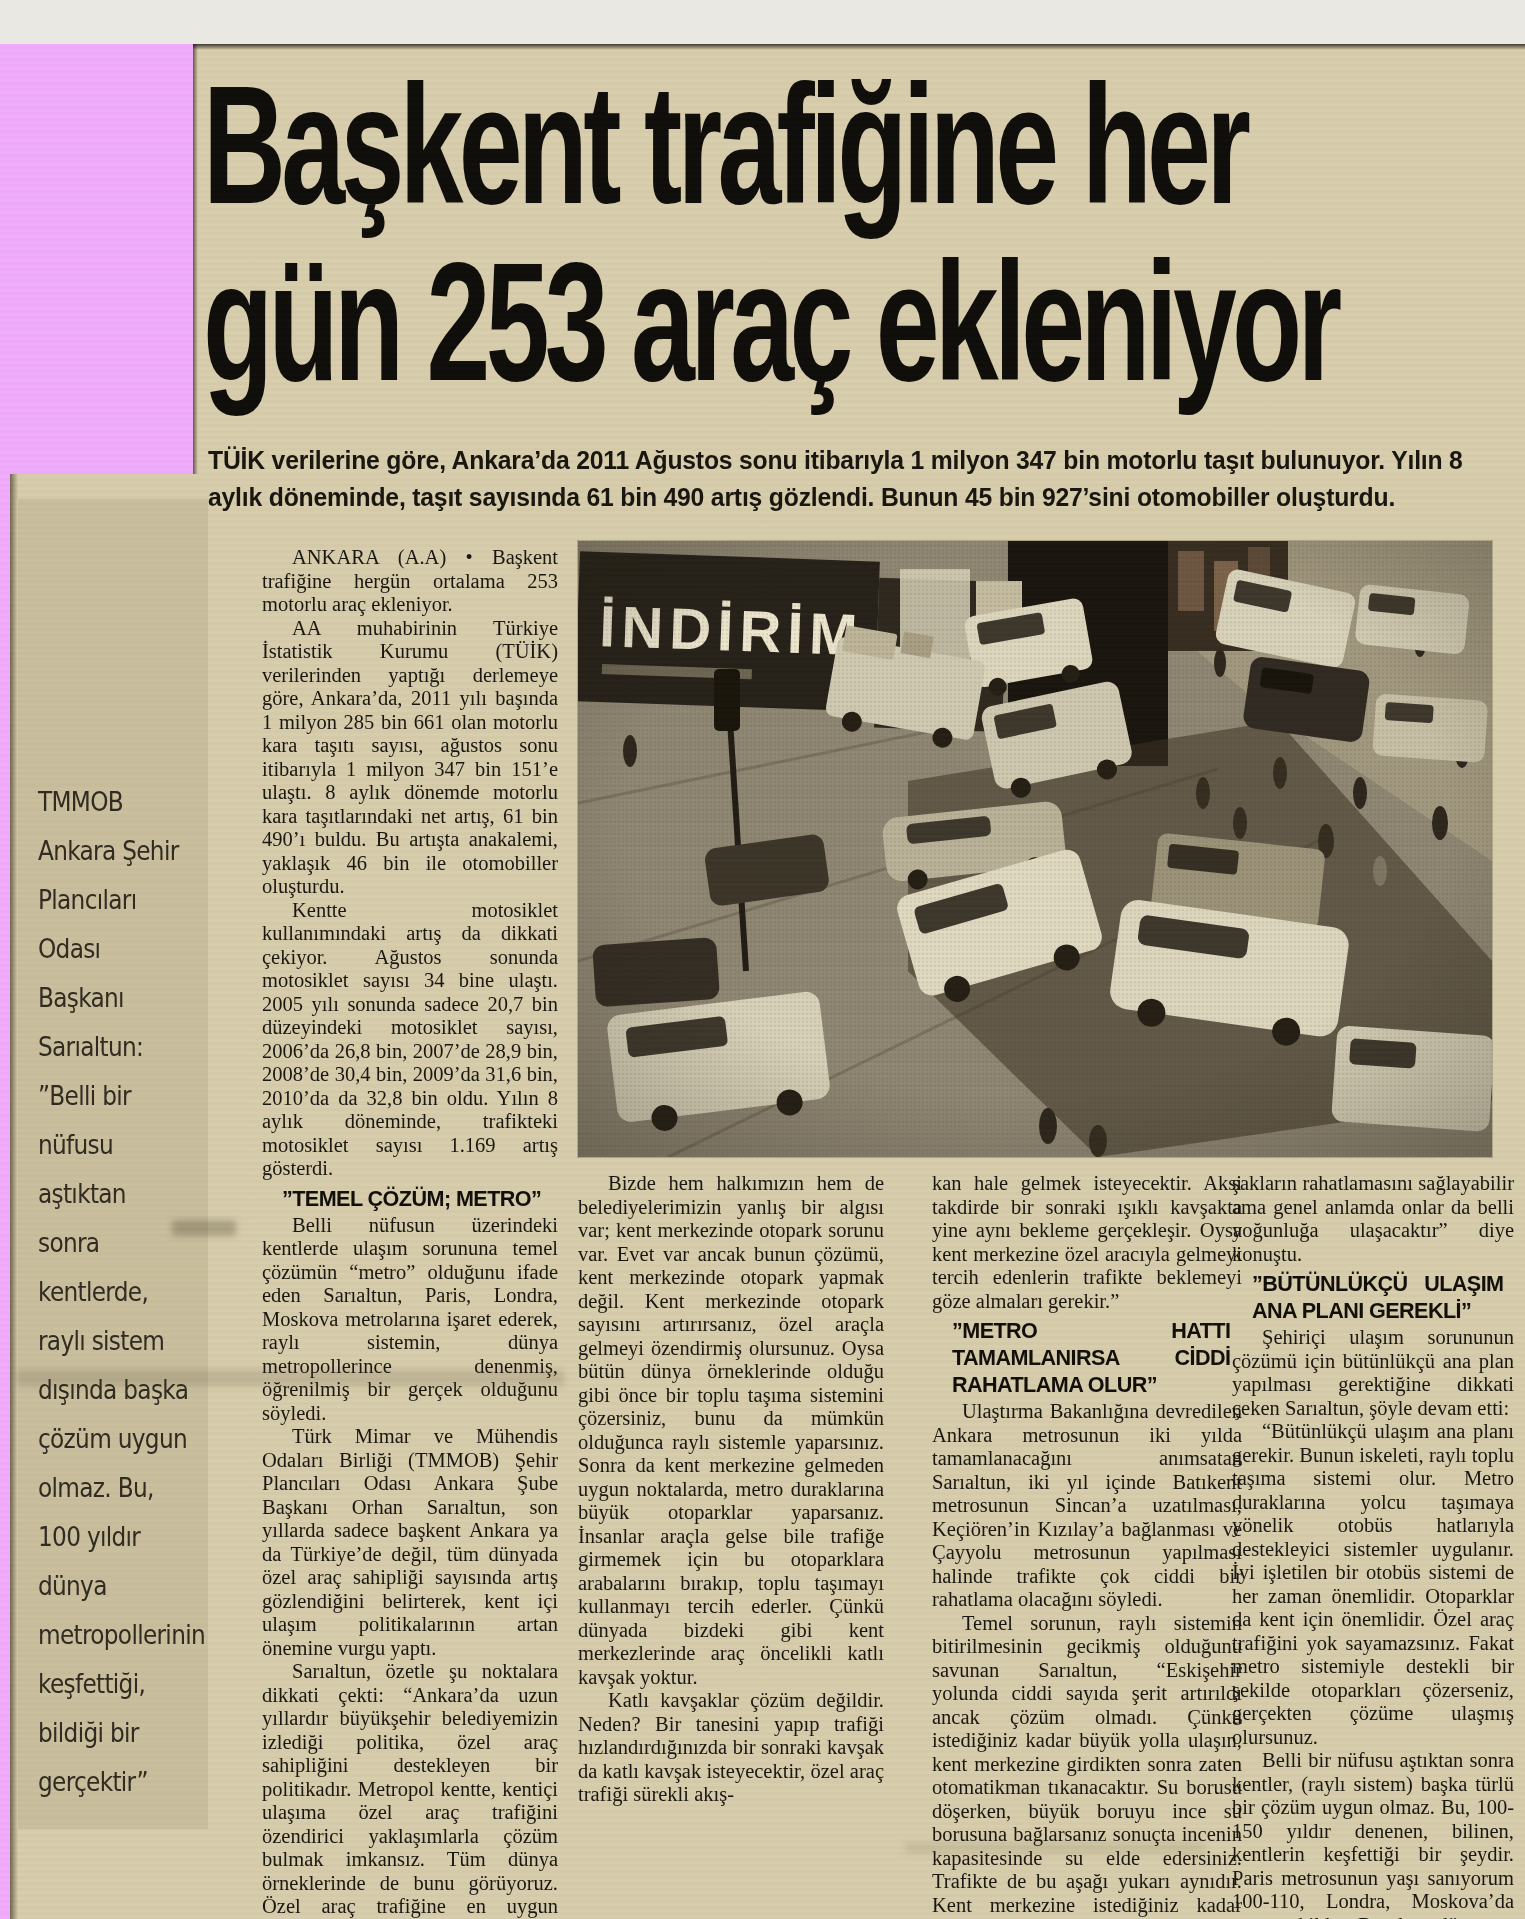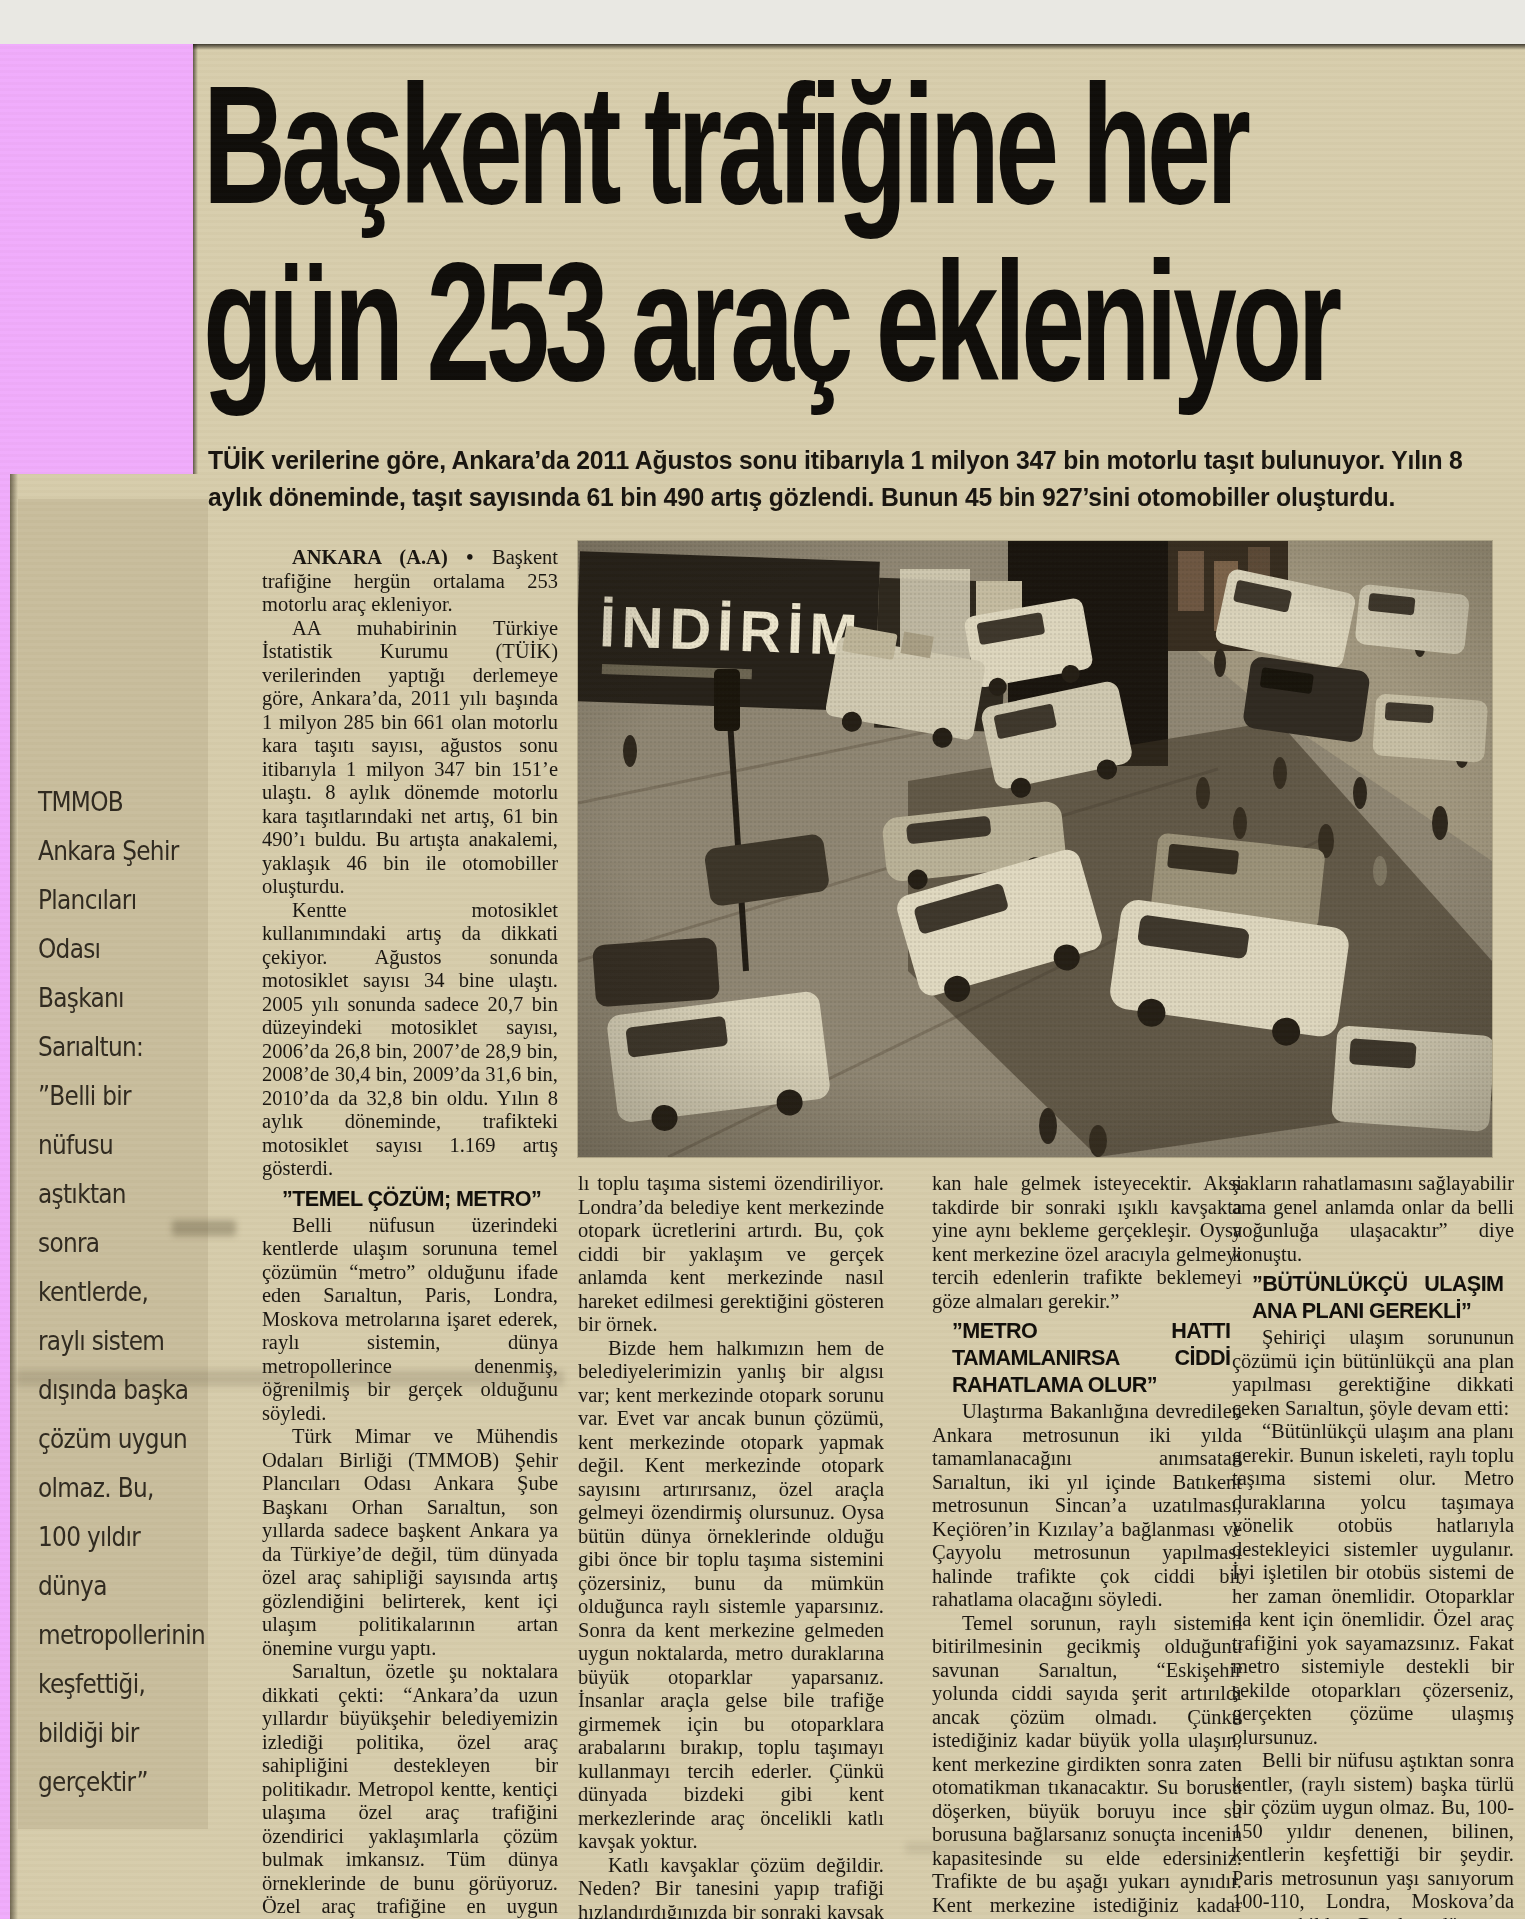--- a/index.html
+++ b/index.html
@@ -44,21 +44,21 @@
 
   
   .col{position:absolute;top:1128px;font-size:20.5px;line-height:23.5px;text-align:justify;
         color:#17130e;overflow:hidden;}
   #col-0{left:262px;top:502px;width:296px;height:1392px;}
   #col-1{left:578px;width:306px;height:766px;}
   #col-2{left:932px;width:310px;height:766px;}
   #col-3{left:1232px;width:282px;height:766px;}
   .para{margin:0;text-indent:30px;}
   .para.noindent{text-indent:0;}
-  .para strong{font-weight:700;}
+  .para strong{font-weight:400;}
   .col-subhead{margin:4px 0 2px 20px;font-family:"Liberation Sans",sans-serif;
         font-size:22.5px;line-height:27px;font-weight:700;letter-spacing:-0.6px;color:#0f0c08;
         transform:scaleX(.96);transform-origin:left top;}
 
   
   .smudge{position:absolute;background:rgba(70,58,38,.16);filter:blur(3px);border-radius:4px;}
   #smudge-1{left:16px;top:1326px;width:548px;height:16px;}
   #smudge-2{left:172px;top:1176px;width:64px;height:16px;background:rgba(70,58,38,.3);}
   #smudge-3{left:905px;top:1798px;width:300px;height:12px;background:rgba(70,58,38,.1);}
 </style>
@@ -240,21 +240,20 @@
   <div class="col" id="col-0">
       <p class="para"><strong>ANKARA (A.A) • </strong>Başkent trafiğine hergün ortalama 253 motorlu araç ekleniyor.</p>
       <p class="para">AA muhabirinin Türkiye İstatistik Kurumu (TÜİK) verilerinden yaptığı derlemeye göre, Ankara’da, 2011 yılı başında 1 milyon 285 bin 661 olan motorlu kara taşıtı sayısı, ağustos sonu itibarıyla 1 milyon 347 bin 151’e ulaştı. 8 aylık dönemde motorlu kara taşıtlarındaki net artış, 61 bin 490’ı buldu. Bu artışta anakalemi, yaklaşık 46 bin ile otomobiller oluşturdu.</p>
       <p class="para">Kentte motosiklet kullanımındaki artış da dikkati çekiyor. Ağustos sonunda motosiklet sayısı 34 bine ulaştı. 2005 yılı sonunda sadece 20,7 bin düzeyindeki motosiklet sayısı, 2006’da 26,8 bin, 2007’de 28,9 bin, 2008’de 30,4 bin, 2009’da 31,6 bin, 2010’da da 32,8 bin oldu. Yılın 8 aylık döneminde, trafikteki motosiklet sayısı 1.169 artış gösterdi.</p>
       <h3 class="col-subhead">”TEMEL ÇÖZÜM; METRO”</h3>
       <p class="para">Belli nüfusun üzerindeki kentlerde ulaşım sorununa temel çözümün “metro” olduğunu ifade eden Sarıaltun, Paris, Londra, Moskova metrolarına işaret ederek, raylı sistemin, dünya metropollerince denenmiş, öğrenilmiş bir gerçek olduğunu söyledi.</p>
       <p class="para">Türk Mimar ve Mühendis Odaları Birliği (TMMOB) Şehir Plancıları Odası Ankara Şube Başkanı Orhan Sarıaltun, son yıllarda sadece başkent Ankara ya da Türkiye’de değil, tüm dünyada özel araç sahipliği sayısında artış gözlendiğini belirterek, kent içi ulaşım politikalarının artan önemine vurgu yaptı.</p>
       <p class="para">Sarıaltun, özetle şu noktalara dikkati çekti: “Ankara’da uzun yıllardır büyükşehir belediyemizin izlediği politika, özel araç sahipliğini destekleyen bir politikadır. Metropol kentte, kentiçi ulaşıma özel araç trafiğini özendirici yaklaşımlarla çözüm bulmak imkansız. Tüm dünya örneklerinde de bunu görüyoruz. Özel araç trafiğine en uygun planlanmış ABD’de bile New York, Chicago, Los Angeles gibi bir büyük metropol kentlerde ray-</p>
     </div>
   <div class="col" id="col-1">
-      <p class="para noindent">lı toplu taşıma sistemi özendiriliyor. Londra’da belediye kent merkezinde otopark ücretlerini artırdı. Bu, çok ciddi bir yaklaşım ve gerçek anlamda kent merkezinde nasıl hareket edilmesi gerektiğini gösteren bir örnek.</p>
       <p class="para">Bizde hem halkımızın hem de belediyelerimizin yanlış bir algısı var; kent merkezinde otopark sorunu var. Evet var ancak bunun çözümü, kent merkezinde otopark yapmak değil. Kent merkezinde otopark sayısını artırırsanız, özel araçla gelmeyi özendirmiş olursunuz. Oysa bütün dünya örneklerinde olduğu gibi önce bir toplu taşıma sistemini çözersiniz, bunu da mümkün olduğunca raylı sistemle yaparsınız. Sonra da kent merkezine gelmeden uygun noktalarda, metro duraklarına büyük otoparklar yaparsanız. İnsanlar araçla gelse bile trafiğe girmemek için bu otoparklara arabalarını bırakıp, toplu taşımayı kullanmayı tercih ederler. Çünkü dünyada bizdeki gibi kent merkezlerinde araç öncelikli katlı kavşak yoktur.</p>
       <p class="para">Katlı kavşaklar çözüm değildir. Neden? Bir tanesini yapıp trafiği hızlandırdığınızda bir sonraki kavşak da katlı kavşak isteyecektir, özel araç trafiği sürekli akış-</p>
     </div>
   <div class="col" id="col-2">
       <p class="para noindent">kan hale gelmek isteyecektir. Aksi takdirde bir sonraki ışıklı kavşakta yine aynı bekleme gerçekleşir. Oysa kent merkezine özel aracıyla gelmeyi tercih edenlerin trafikte beklemeyi göze almaları gerekir.”</p>
       <h3 class="col-subhead">”METRO HATTI TAMAMLANIRSA CİDDİ RAHATLAMA OLUR”</h3>
       <p class="para">Ulaştırma Bakanlığına devredilen Ankara metrosunun iki yılda tamamlanacağını anımsatan Sarıaltun, iki yıl içinde Batıkent metrosunun Sincan’a uzatılması, Keçiören’in Kızılay’a bağlanması ve Çayyolu metrosunun yapılması halinde trafikte çok ciddi bir rahatlama olacağını söyledi.</p>
       <p class="para">Temel sorunun, raylı sistemin bitirilmesinin gecikmiş olduğunu savunan Sarıaltun, “Eskişehir yolunda ciddi sayıda şerit artırıldı ancak çözüm olmadı. Çünkü istediğiniz kadar büyük yolla ulaşın, kent merkezine girdikten sonra zaten otomatikman tıkanacaktır. Su borusu döşerken, büyük boruyu ince su borusuna bağlarsanız sonuçta incenin kapasitesinde su elde edersiniz. Trafikte de bu aşağı yukarı aynıdır. Kent merkezine istediğiniz kadar geniş, bol şeritli yolla gelin, merkezde genişletemeyeceğiniz, sıkışık yollar olduğu için rahatlamayacaktır. Alternatif yollar, belli kav-</p>
     </div>
   <div class="col" id="col-3">

